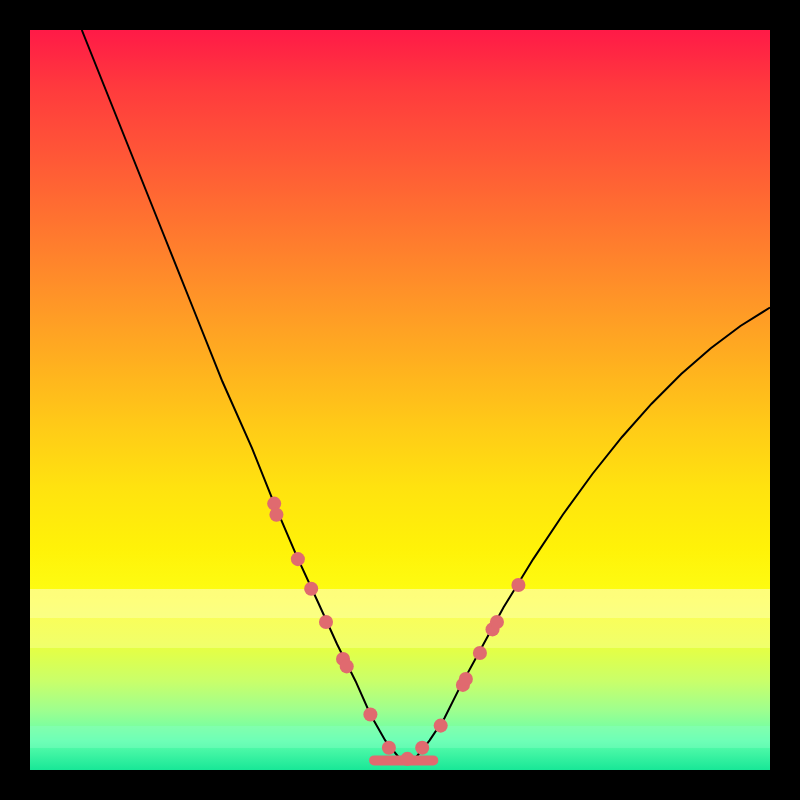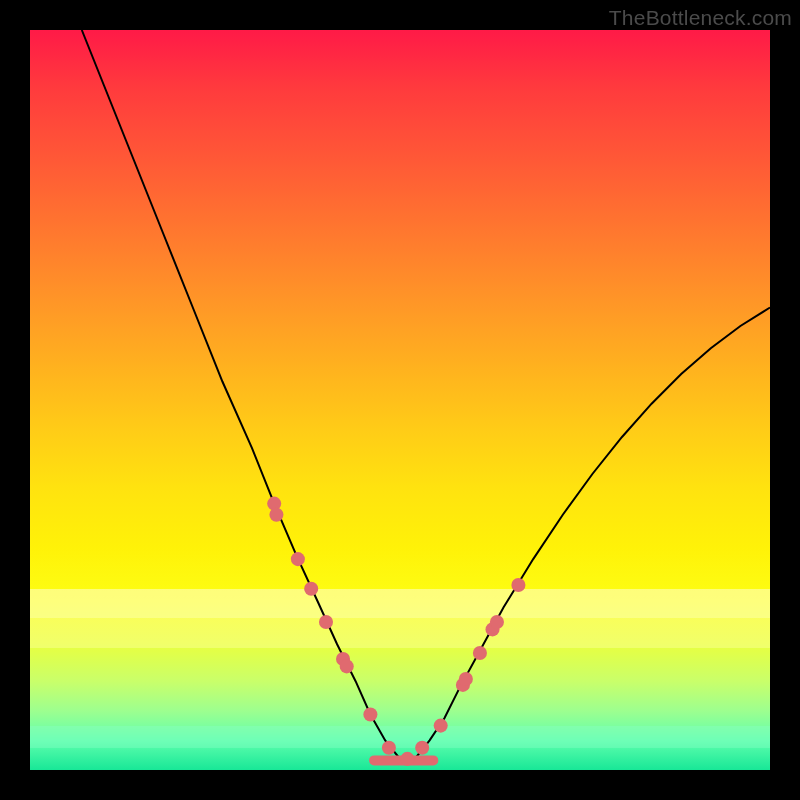--- a/index.html
+++ b/index.html
@@ -97,14 +97,13 @@
           <circle cx="58.5" cy="88.5" r="0.95" fill="#e06a6f"></circle>
           <circle cx="58.9" cy="87.7" r="0.95" fill="#e06a6f"></circle>
           <circle cx="60.8" cy="84.2" r="0.95" fill="#e06a6f"></circle>
           <circle cx="62.5" cy="81" r="0.95" fill="#e06a6f"></circle>
           <circle cx="63.1" cy="80" r="0.95" fill="#e06a6f"></circle>
           <circle cx="66" cy="75" r="0.95" fill="#e06a6f"></circle>
         </g>
     </svg>
   </div>
 
-  <div class="watermark">TheBottleneck.com</div>
 </div>
 
 </body></html>

